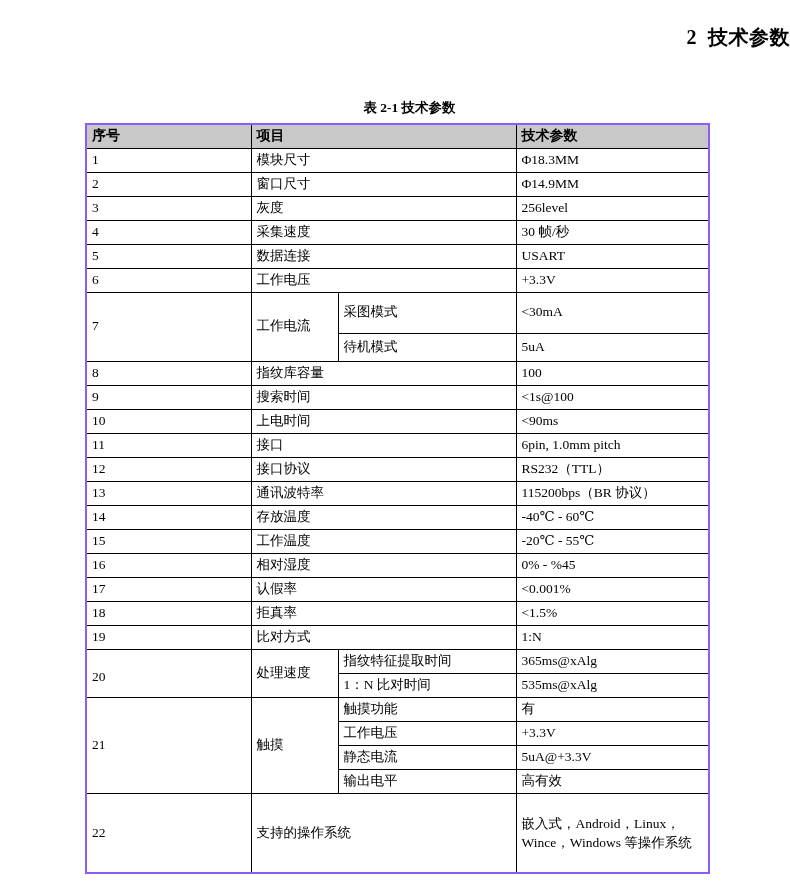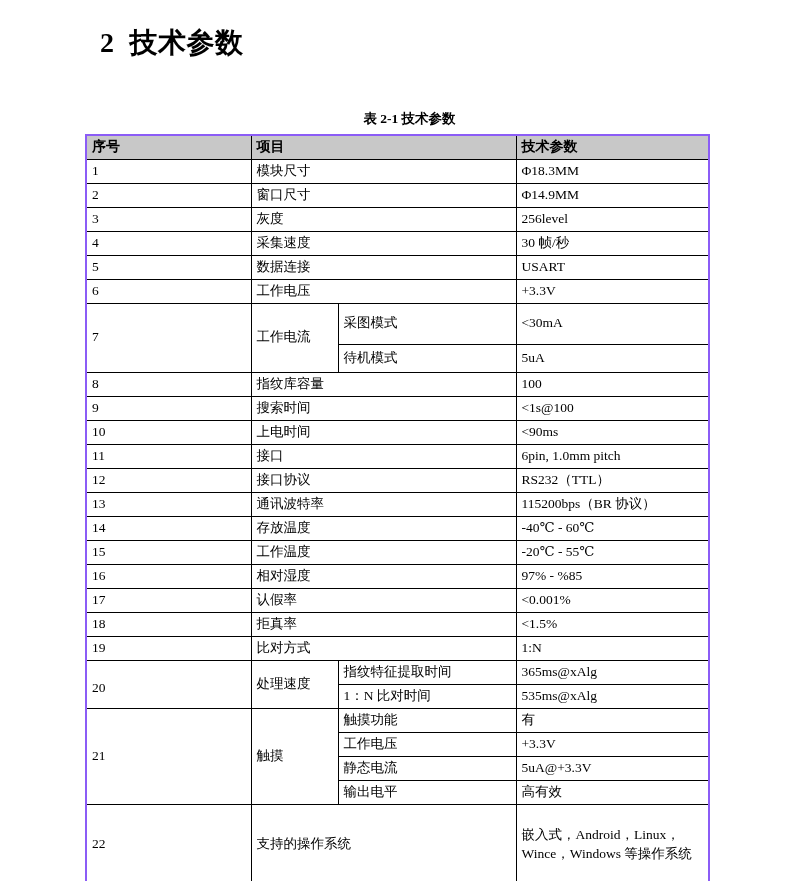--- a/index.html
+++ b/index.html
@@ -2,22 +2,22 @@
 <html><head>
 <meta charset="utf-8">
 <style>
   html, body { margin:0; padding:0; background:#ffffff; }
   body {
     width:790px; height:881px; position:relative; overflow:hidden;
     font-family:"Liberation Serif","DejaVu Serif",serif; color:#000;
   }
   .heading {
     margin:24px 0 0 100px;
-    font-size:28px; font-weight:bold;
-    white-space:pre; letter-spacing:0.5px;
+    font-size:20px; font-weight:bold;
+    white-space:pre; letter-spacing:0.5px;text-align:right;
   }
   .table-caption {
     width:623px; margin:48px 0 6px 98px;
     text-align:center; font-size:13.5px; font-weight:bold;
     white-space:pre;
   }
   table.params {
     border-collapse:collapse; table-layout:fixed;
     margin-left:85px; width:623px;
     border:2px solid #8b5cf6;
@@ -141,21 +141,21 @@
     <td>-40℃ - 60℃</td>
   </tr>
   <tr class="r">
     <td>15</td>
     <td colspan="2">工作温度</td>
     <td>-20℃ - 55℃</td>
   </tr>
   <tr class="r">
     <td>16</td>
     <td colspan="2">相对湿度</td>
-    <td>97% - %85</td>
+    <td>0% - %45</td>
   </tr>
   <tr class="r">
     <td>17</td>
     <td colspan="2">认假率</td>
     <td>&lt;0.001%</td>
   </tr>
   <tr class="r">
     <td>18</td>
     <td colspan="2">拒真率</td>
     <td>&lt;1.5%</td>

